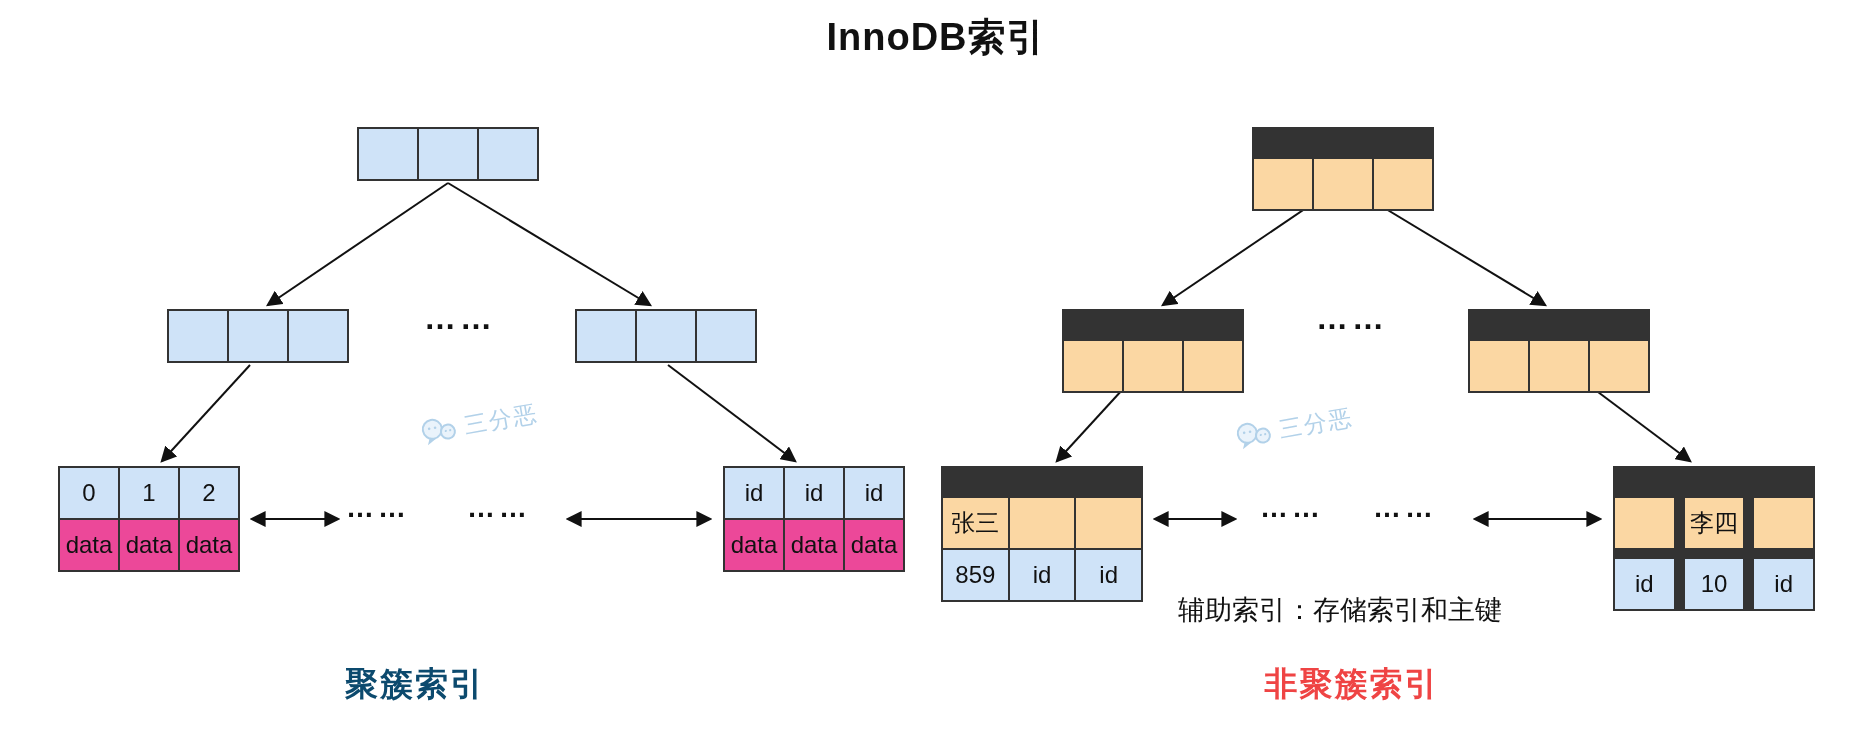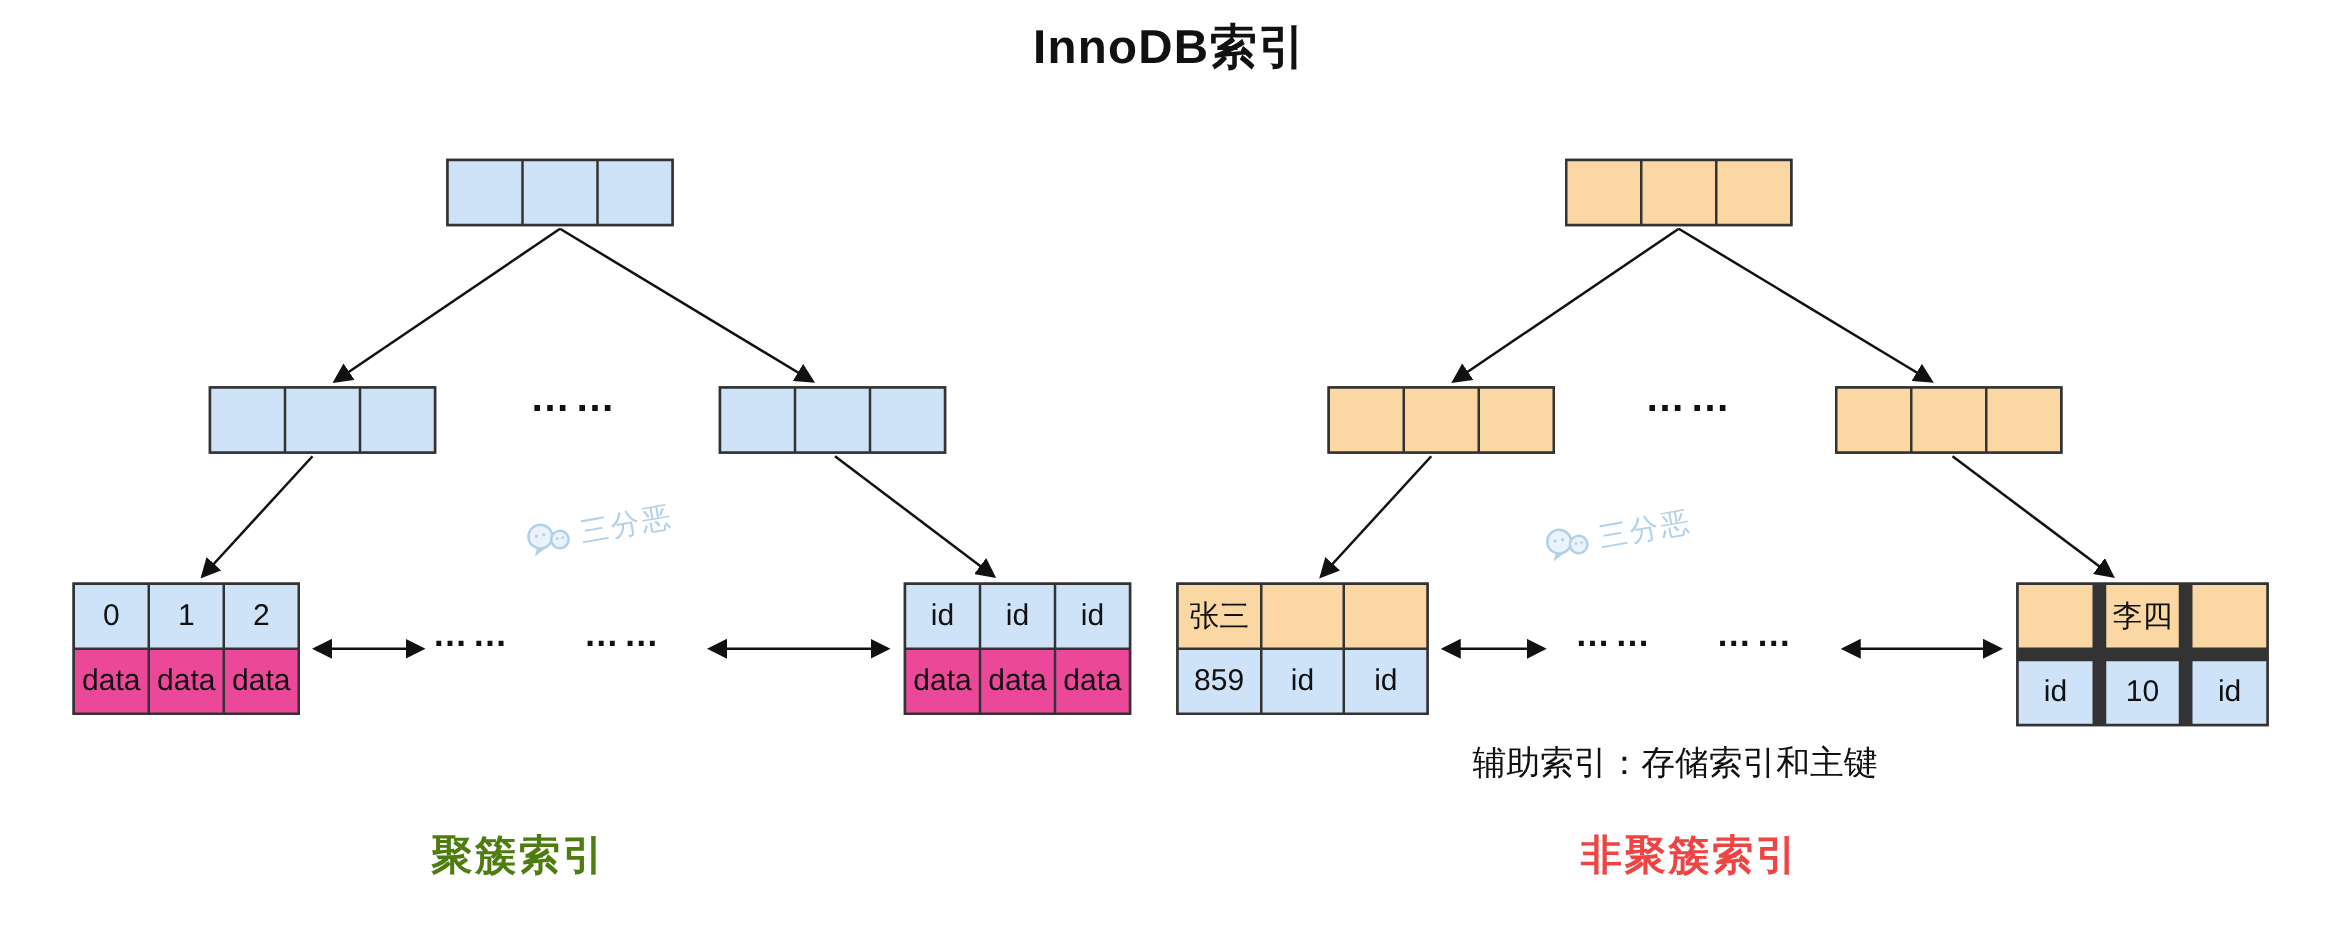--- a/index.html
+++ b/index.html
@@ -14,27 +14,27 @@
   .arrows{position:absolute;left:0;top:0;pointer-events:none;}
   .tbl{
     position:absolute;display:grid;gap:2px;background:#333;border:2px solid #333;
     box-sizing:border-box;grid-template-columns:repeat(3,1fr);
   }
   .tbl .cell{
     height:50px;display:flex;align-items:center;justify-content:center;
     font-size:24px;overflow:hidden;white-space:nowrap;
   }
   .cell.blue{background:#cfe3f8;}
-  .cell.orange{background:#fbd7a3;}
+  .cell.orange{background:#fbd7a3;margin-top:30px;}
   .cell.green{background:#ec4899;}
   .ctext{position:absolute;transform:translateX(-50%);white-space:nowrap;}
   .dots{font-size:32px;font-weight:700;letter-spacing:4px;color:#111;line-height:1;}
   .caption{font-size:27px;color:#111;}
   .tree-label{font-size:33px;font-weight:700;letter-spacing:2px;}
-  .tree-label.green{color:#4d7c0f;}
+  .tree-label.green{color:#0c4a6e;}
   .tree-label.orange{color:#ef4444;}
   .watermark{
     position:absolute;display:flex;align-items:center;gap:6px;
     color:#aecfe8;font-size:23px;letter-spacing:2px;
     transform:rotate(-10deg);opacity:.95;
   }
 </style>
 </head>
 <body>
 

